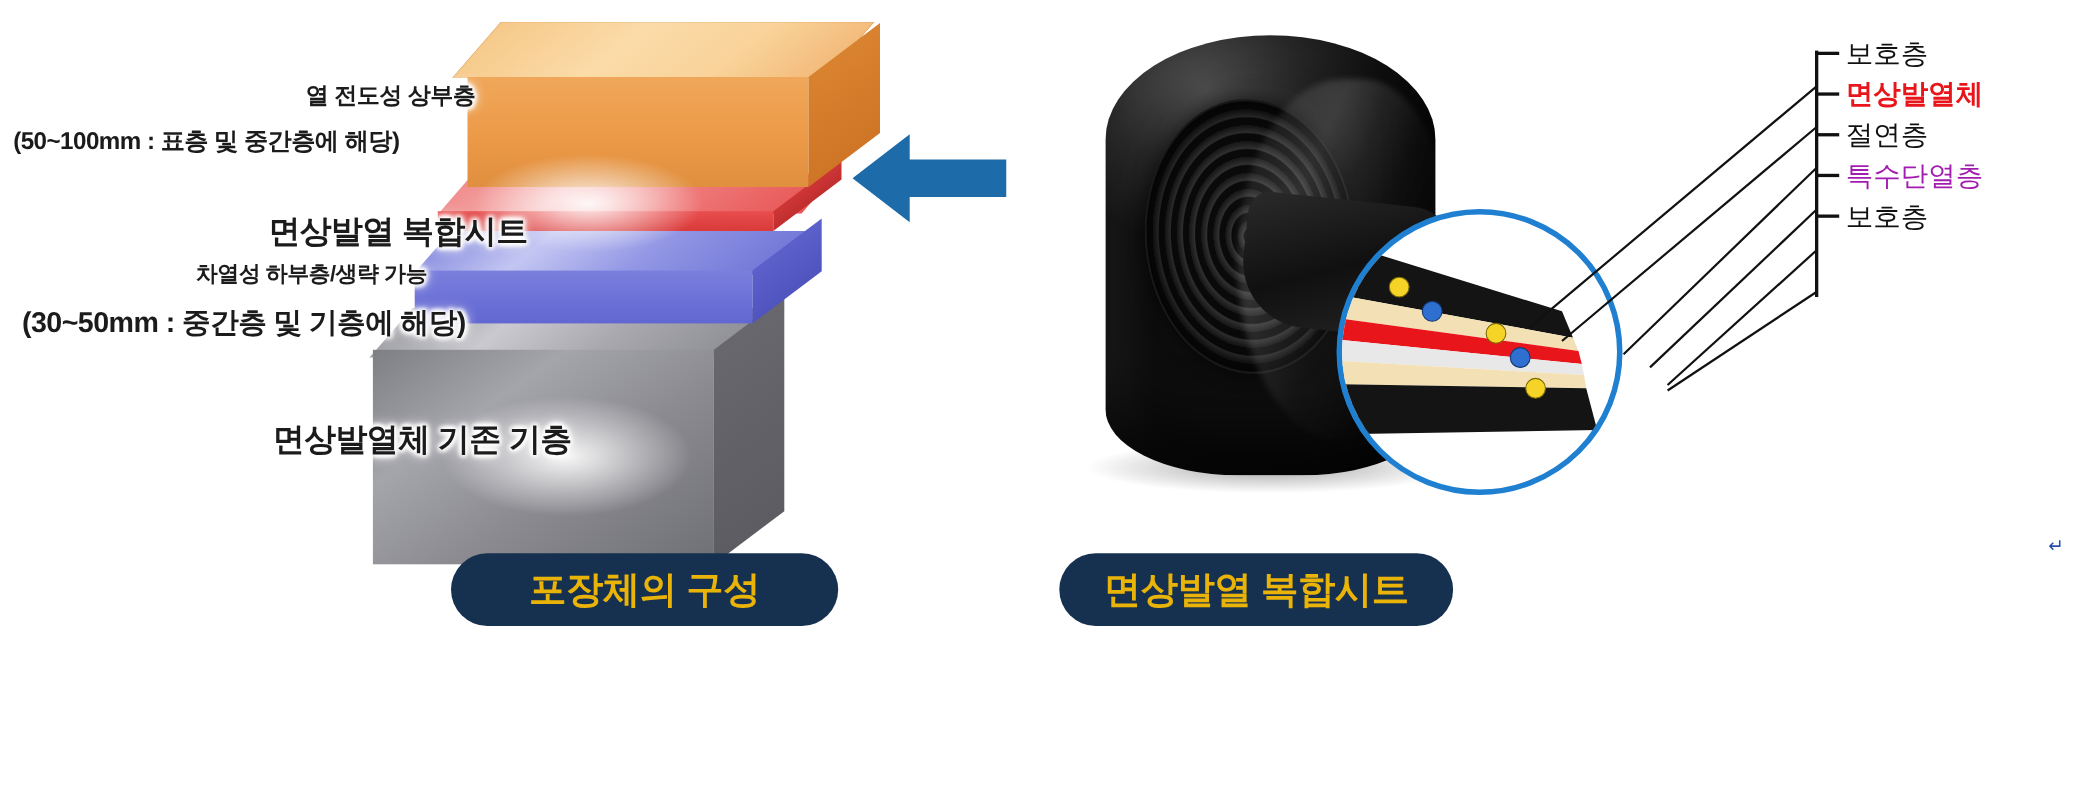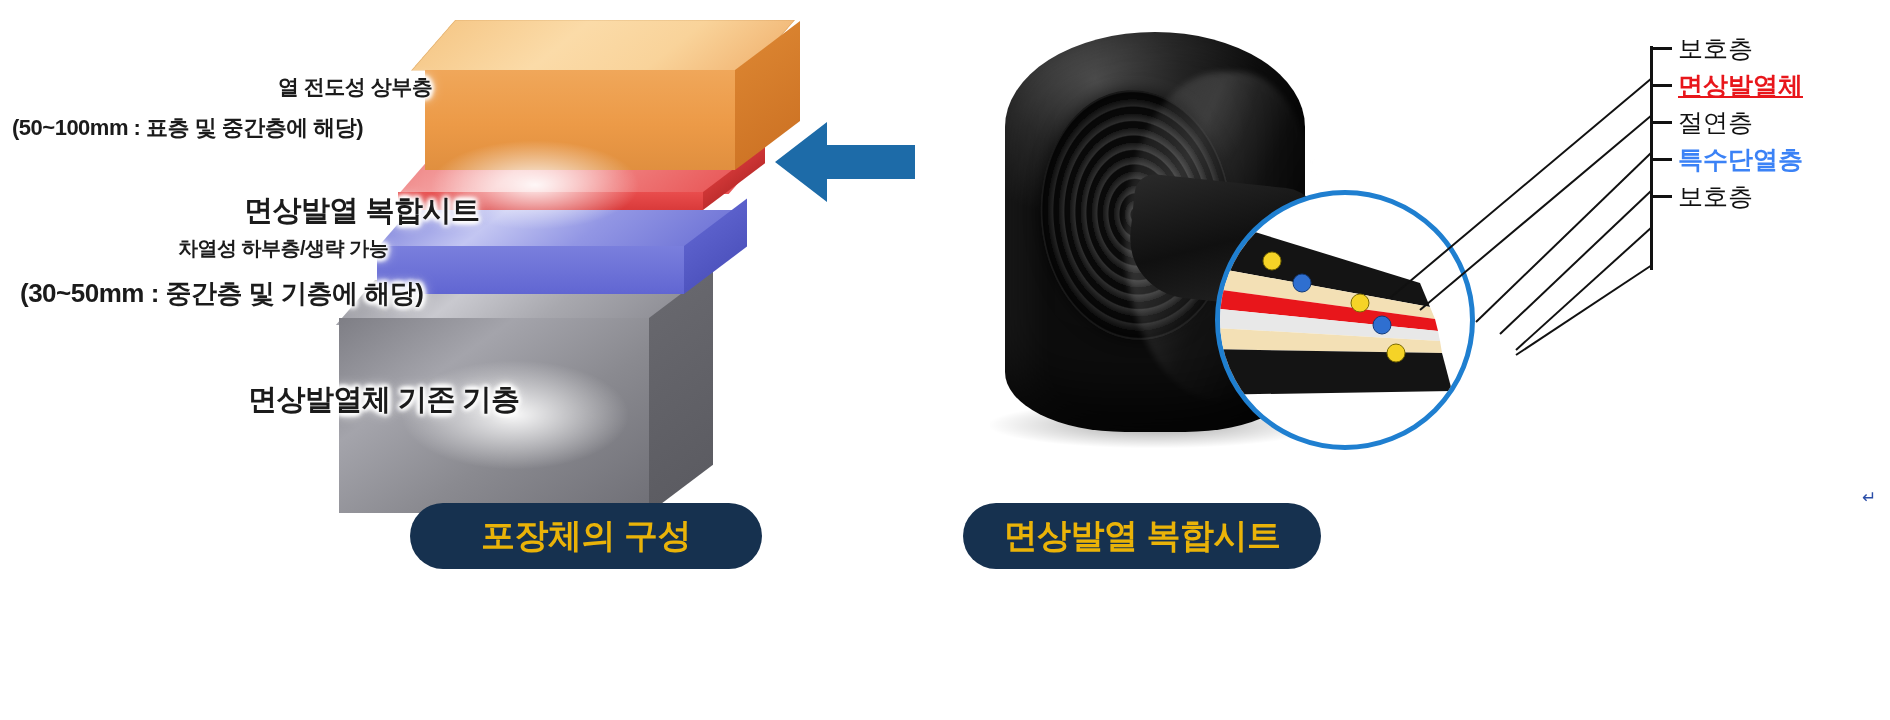--- a/index.html
+++ b/index.html
@@ -168,22 +168,22 @@
 
   
   #legend{position:absolute;left:700px;top:30px;width:280px;height:260px;}
   .legend-row{
     position:relative;height:37px;display:flex;align-items:center;
   }
   .legend-tick{
     width:22px;height:0;border-top:3px solid #111;margin-right:6px;flex:none;
   }
   .legend-text{font-size:25px;color:#111;white-space:nowrap;}
-  .legend-text.red{color:#e8161b;font-weight:bold;text-decoration:underline;}
-  .legend-text.blue{color:#3b82f6;font-weight:bold;}
+  .legend-text.red{color:#e8161b;font-weight:bold;}
+  .legend-text.blue{color:#a21caf;font-weight:normal;}
   #legend-spine{
     position:absolute;left:0;top:16px;width:0;height:224px;border-left:3px solid #111;
   }
 
   
   .pill{
     position:absolute;
     background:#16314f;
     color:#eab308;
     border-radius:40px;

